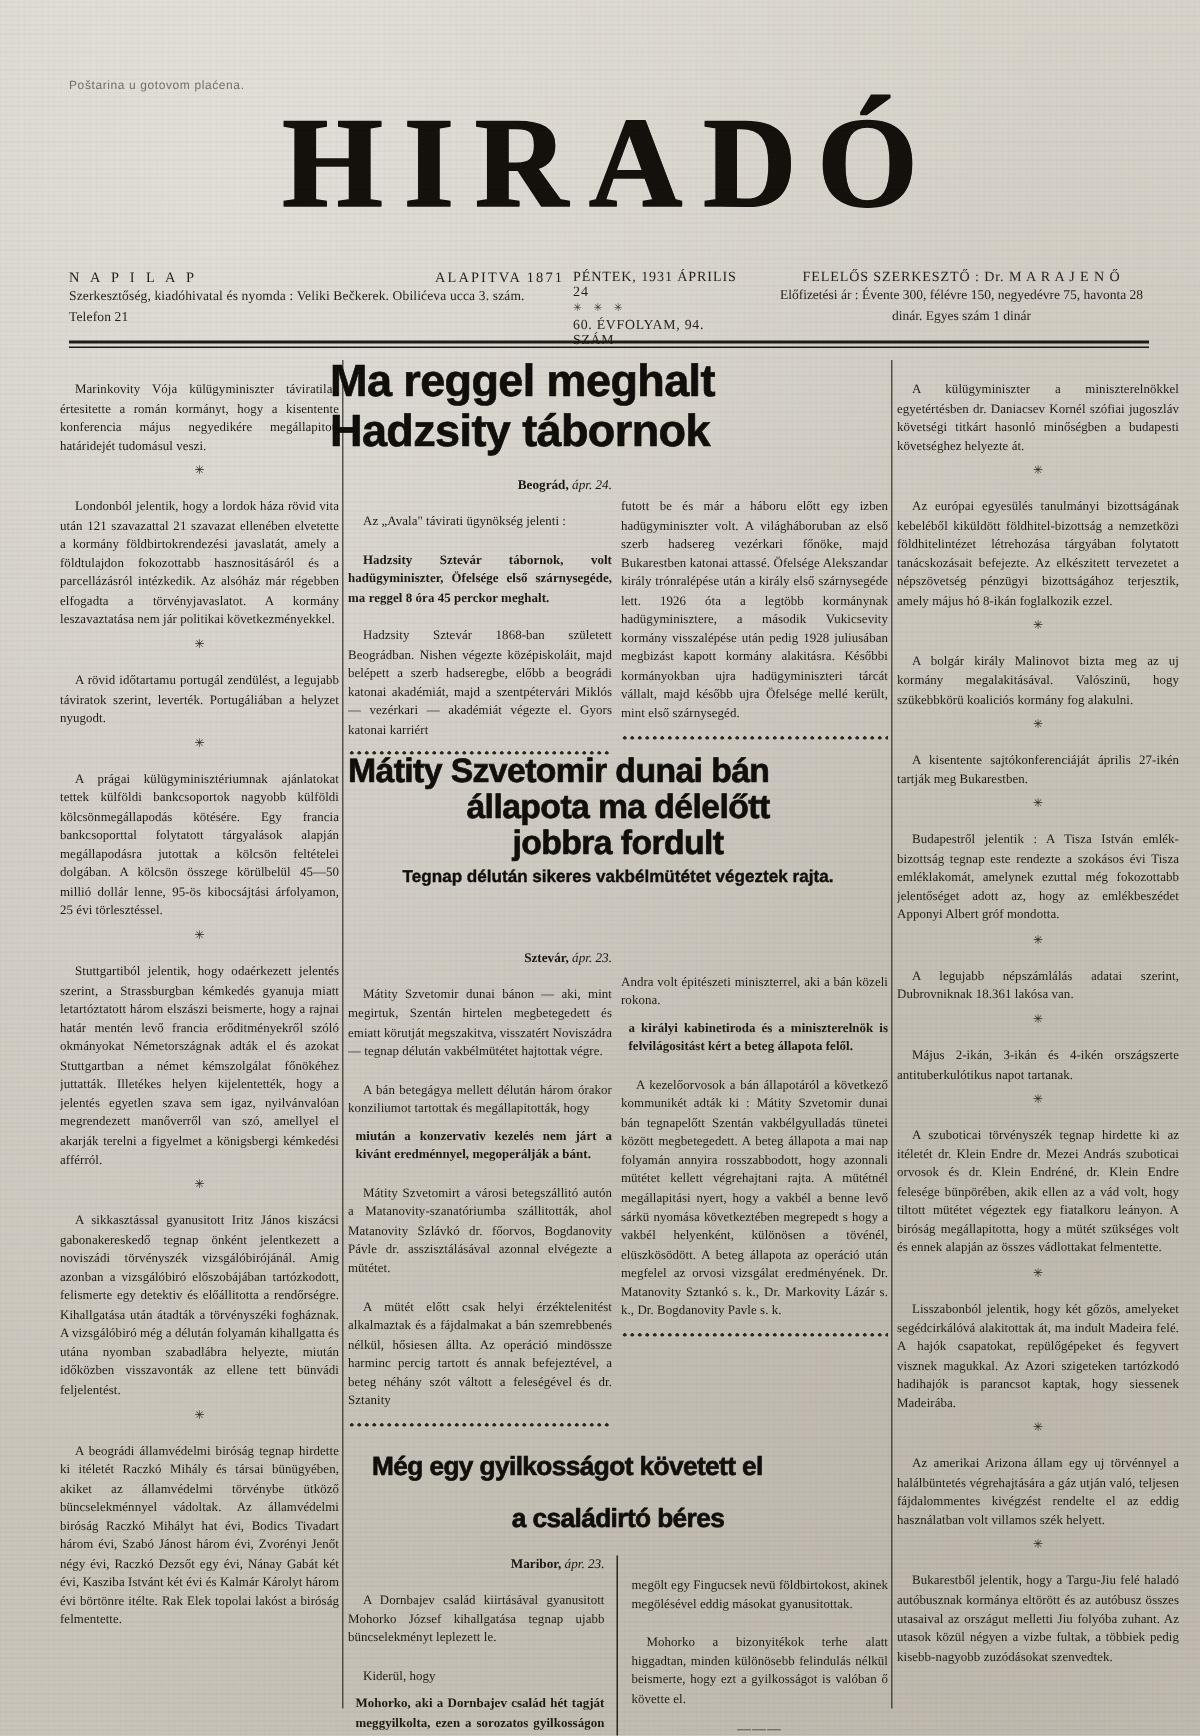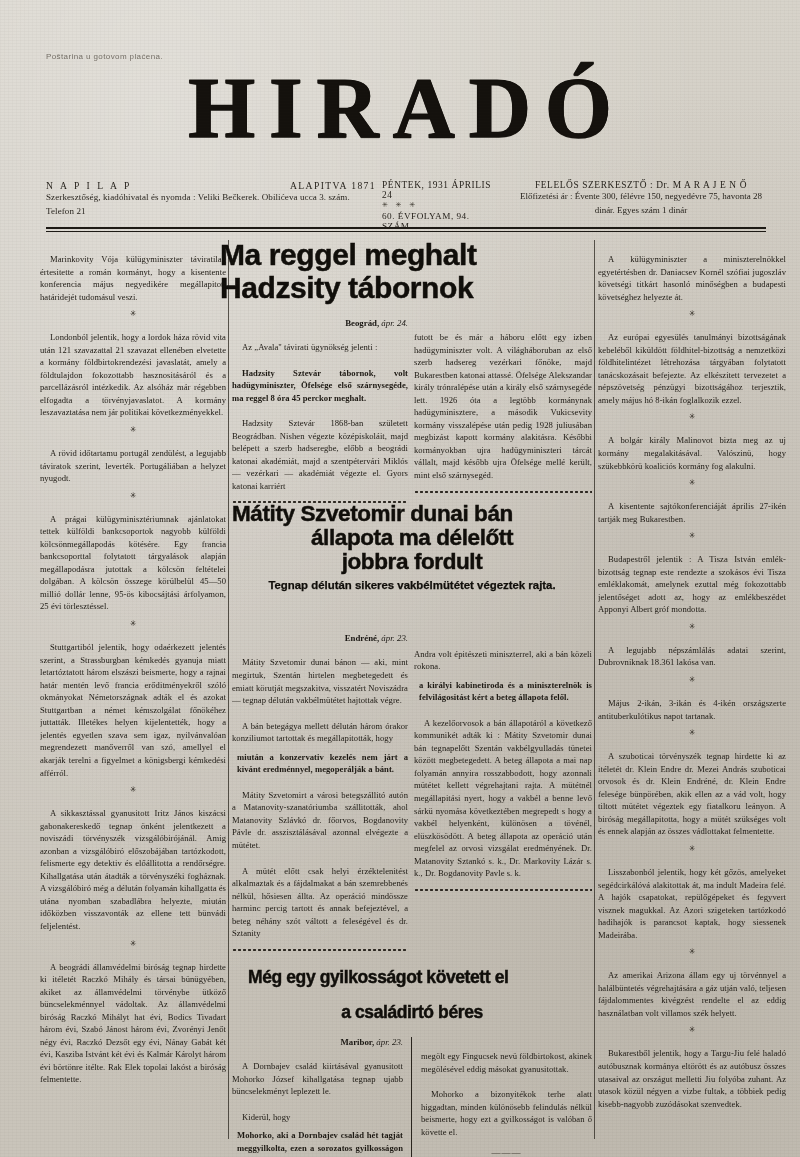--- a/index.html
+++ b/index.html
@@ -273,21 +273,21 @@
         <b>Beográd,</b>
         <span class="dl-rest">ápr. 24.</span>
       </div>
       <p class="body-txt">Az „Avala" távirati ügynökség jelenti :</p>
       <p class="body-txt lead">Hadzsity Sztevár tábornok, volt hadügyminiszter, Öfelsége első szárnysegéde, ma reggel 8 óra 45 perckor meghalt.</p>
       <p class="body-txt">Hadzsity Sztevár 1868-ban született Beográdban. Nishen végezte középiskoláit, majd belépett a szerb hadseregbe, előbb a beográdi katonai akadémiát, majd a szentpétervári Miklós — vezérkari — akadémiát végezte el. Gyors katonai karriért</p>
       <div class="dotrule"></div>
 
       <div style="height:123px;"></div>
       <div class="dateline">
-        <b>Endréné,</b>
+        <b>Sztevár,</b>
         <span class="dl-rest">ápr. 23.</span>
       </div>
       <p class="body-txt">Mátity Szvetomir dunai bánon — aki, mint megirtuk, Szentán hirtelen megbetegedett és emiatt körutját megszakitva, visszatért Noviszádra — tegnap délután vakbélmütétet hajtottak végre.</p>
       <p class="body-txt">A bán betegágya mellett délután három órakor konziliumot tartottak és megállapitották, hogy</p>
       <p class="body-txt inset">miután a konzervativ kezelés nem járt a kivánt eredménnyel, megoperálják a bánt.</p>
       <p class="body-txt">Mátity Szvetomirt a városi betegszállitó autón a Matanovity-szanatóriumba szállitották, ahol Matanovity Szlávkó dr. főorvos, Bogdanovity Pávle dr. asszisztálásával azonnal elvégezte a mütétet.</p>
       <p class="body-txt">A mütét előtt csak helyi érzéktelenitést alkalmaztak és a fájdalmakat a bán szemrebbenés nélkül, hősiesen állta. Az operáció mindössze harminc percig tartott és annak befejeztével, a beteg néhány szót váltott a feleségével és dr. Sztanity</p>
       <div class="dotrule"></div>
     </div>
 

